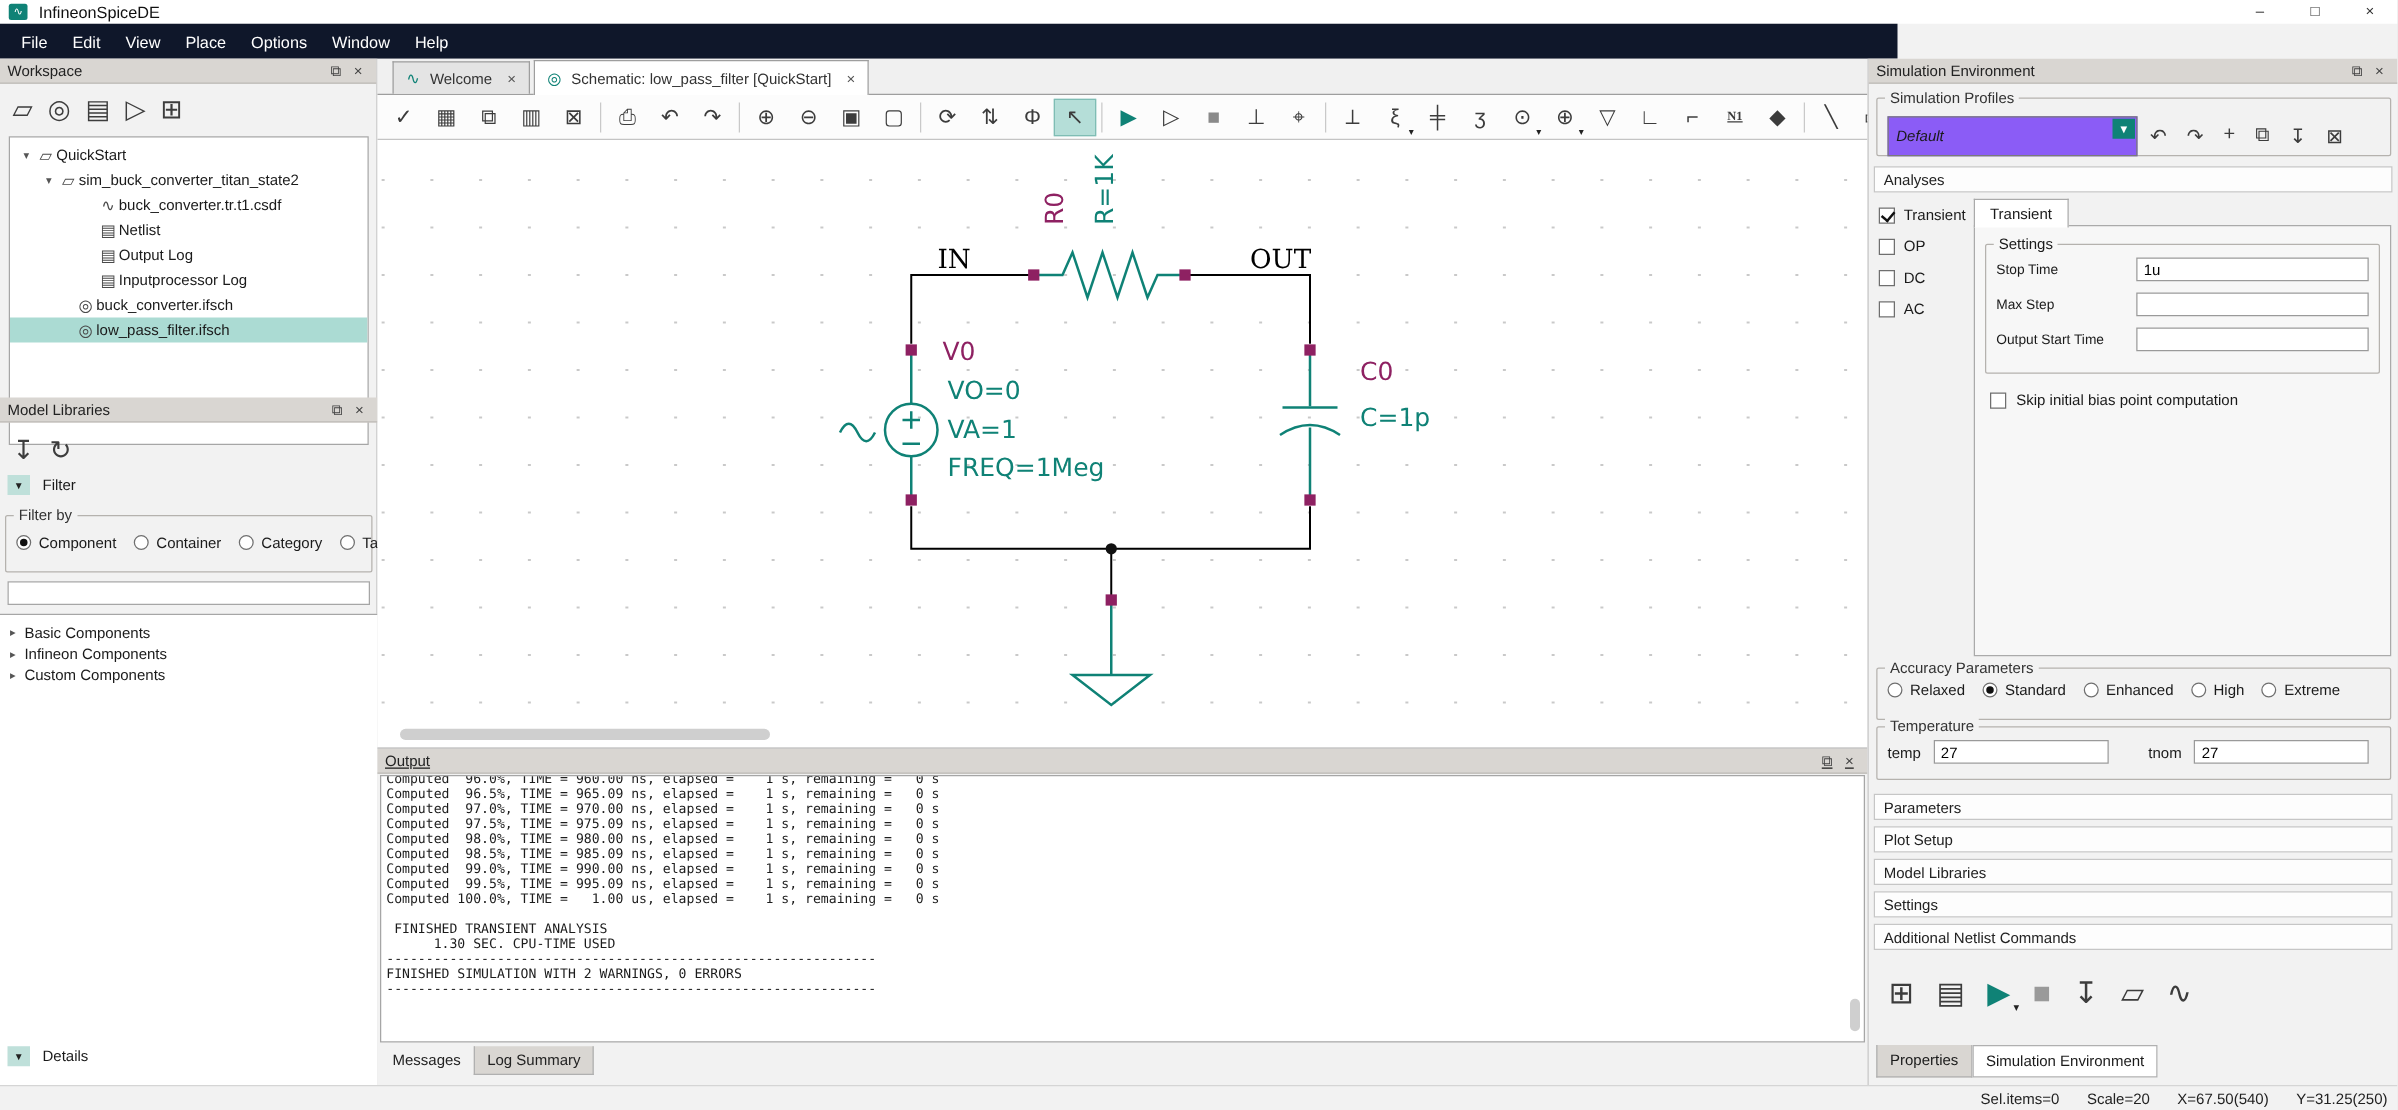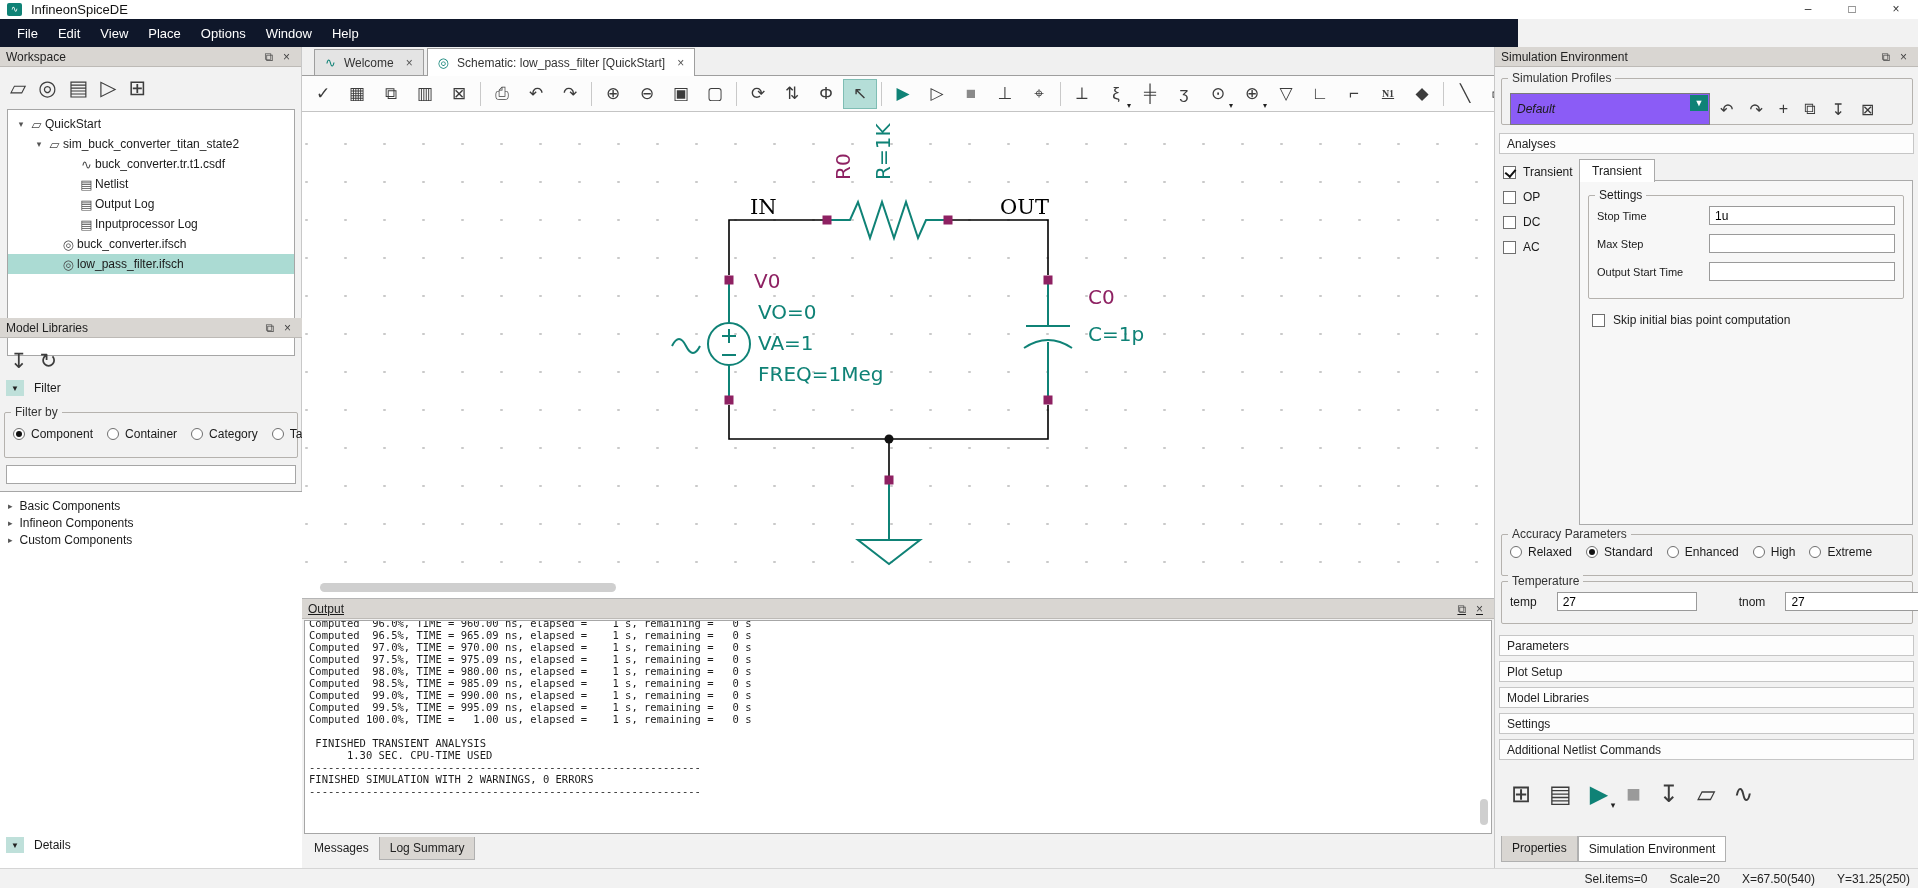--- a/index.html
+++ b/index.html
@@ -121,21 +121,21 @@
   .setgrp { position:relative; border:1px solid #b5b2ae; border-radius:2px; padding:10px 8px 8px 8px; }
   .setgrp .leg { position:absolute; top:-8px; left:6px; background:#f7f7f7; padding:0 4px; font-size:12px; }
   .frow { display:flex; align-items:center; margin-bottom:9px; }
   .frow label { width:112px; font-size:11px; }
   .frow input { flex:1; height:19px; border:1px solid #9a9a9a; background:#fff; font-size:12px;
     padding-left:5px; font-family:"Liberation Sans", sans-serif; }
   .skiprow { display:flex; align-items:center; gap:8px; margin:14px 0 0 4px; }
   .acc-grp { position:absolute; left:6px; top:487px; width:412px; height:42px; }
   .acc-grp .radio-row { margin-top:2px; }
   .temp-grp { position:absolute; left:6px; top:534px; width:412px; height:43px; }
-  .temp-row { display:flex; align-items:center; gap:20px; margin-top:2px; }
+  .temp-row { display:flex; align-items:center; gap:10px; margin-top:2px; }
   .temp-row label { font-size:12px; }
   .temp-row input { width:140px; height:19px; border:1px solid #9a9a9a; padding-left:5px; font-size:12px;
     font-family:"Liberation Sans", sans-serif; }
   .sections { position:absolute; left:4px; top:588px; width:415px; }
   .sections .secbar { margin-bottom:5px; }
   .actions { position:absolute; left:16px; top:733px; width:400px; display:flex; gap:18px; align-items:center; }
   .act { font-size:24px; color:#3c3c3c; position:relative; }
   .act.accent { color:#0f8276; }
   .act.gray { color:#9a9a9a; }
   .act.dd::after { content:"▾"; position:absolute; right:-7px; bottom:-2px; font-size:9px; color:#222; }

